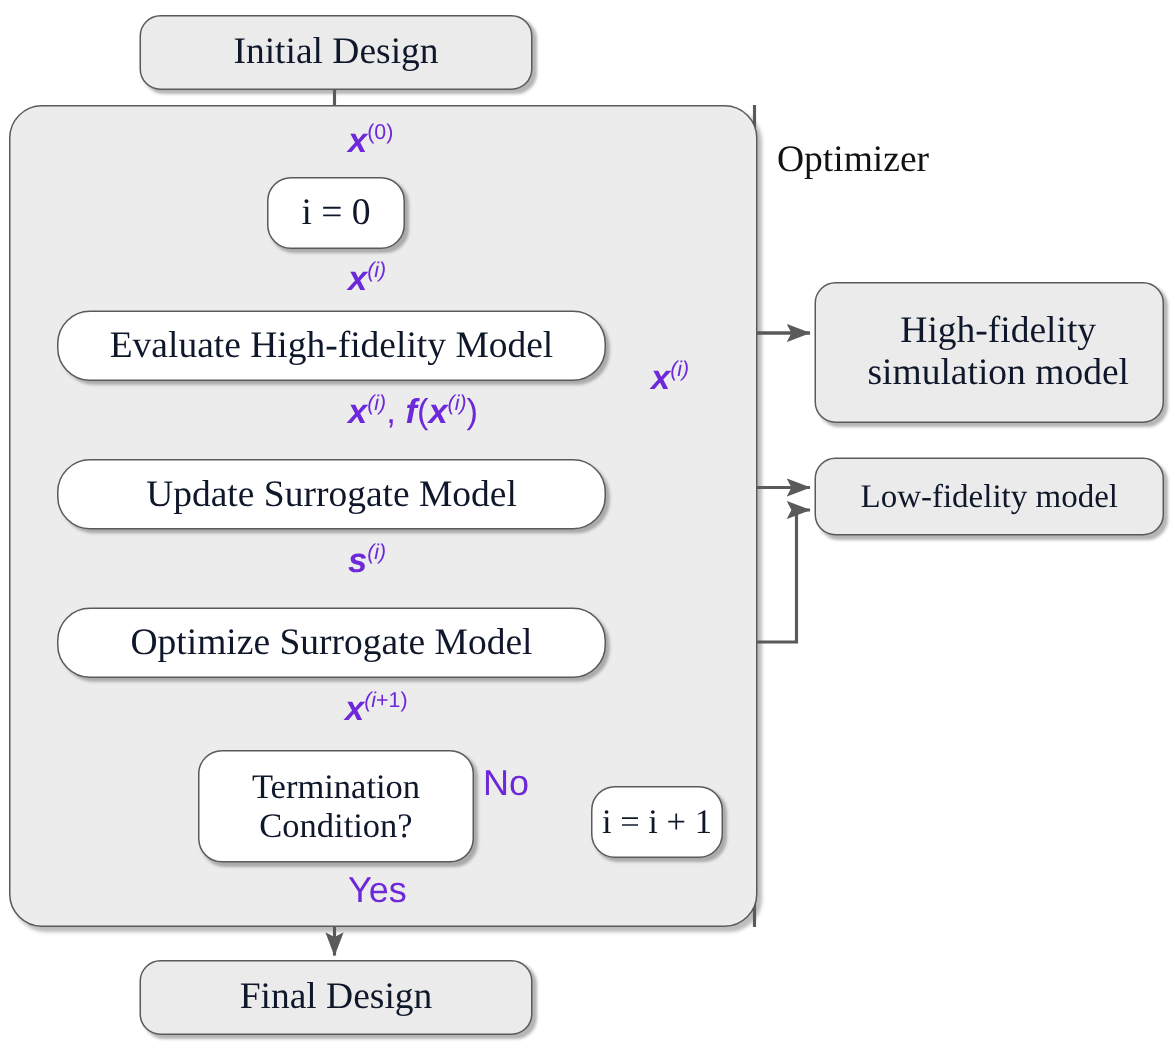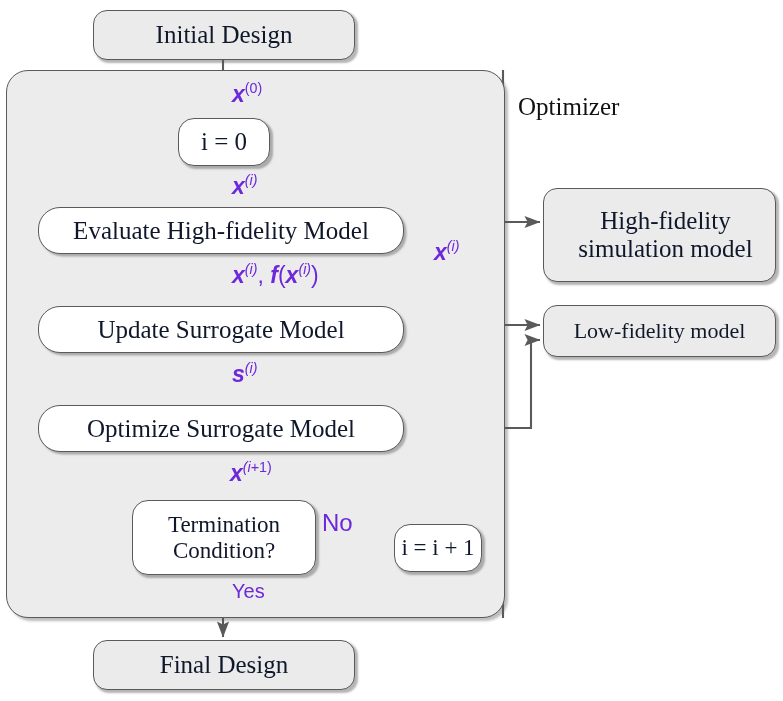--- a/index.html
+++ b/index.html
@@ -94,21 +94,21 @@
   .elabel sup { font-size: 0.62em; vertical-align: super; font-style: normal; }
   .elabel sup i { font-style: italic; }
 
   .lbl-x0    { left: 232px; top: 80px; }
   .lbl-xi1   { left: 232px; top: 172px; }
   .lbl-xifxi { left: 232px; top: 261px; }
   .lbl-si    { left: 232px; top: 360px; }
   .lbl-xi1p  { left: 230px; top: 459px; }
   .lbl-xifb  { left: 434px; top: 238px; }
   .lbl-no    { left: 322px; top: 509px; font-size: 24px; }
-  .lbl-yes   { left: 232px; top: 580px; font-size: 20px; }
+  .lbl-yes   { left: 232px; top: 580px; font-size: 24px; }
 
   .two-line { display: flex; flex-direction: column; }
 </style>
 </head>
 <body>
 
 <div id="canvas">
 
   <div class="optimizer-box"></div>
   <div class="optimizer-label">Optimizer</div>

